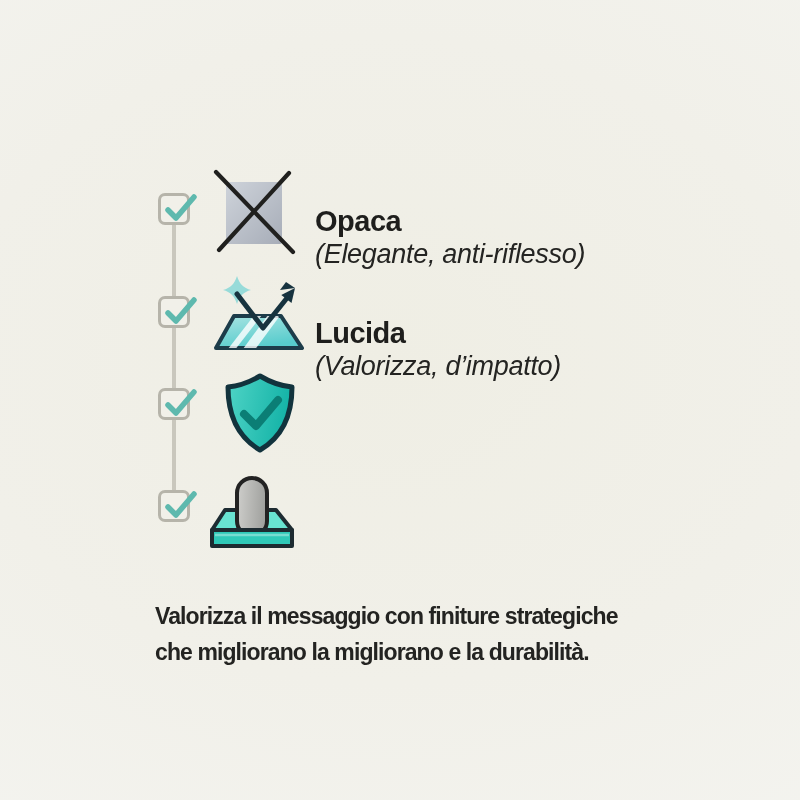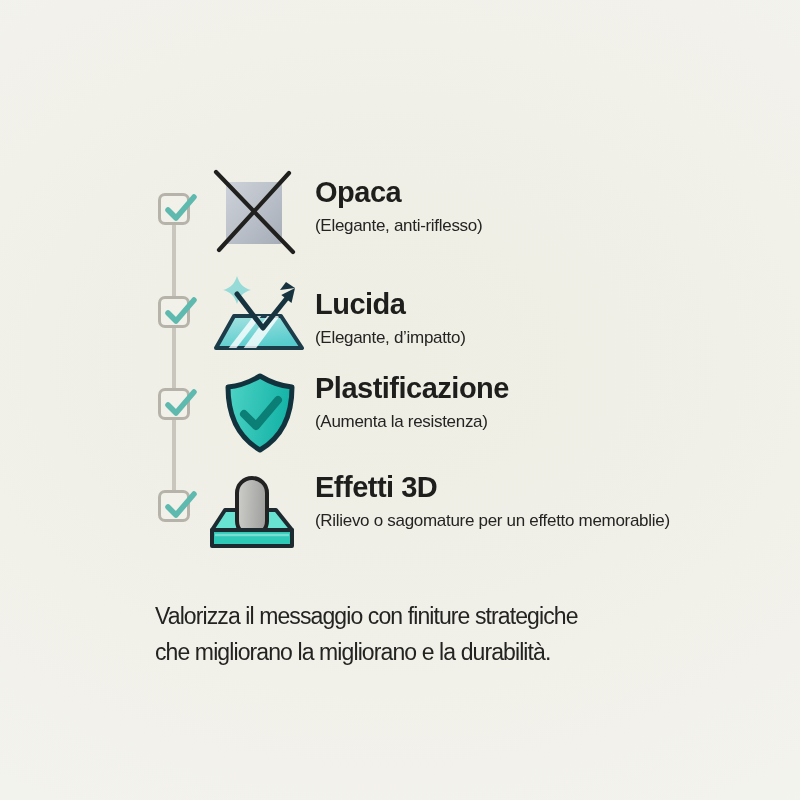--- a/index.html
+++ b/index.html
@@ -26,42 +26,43 @@
     left: 158px;
     width: 26px;
     height: 26px;
     border: 3px solid #b6b4aa;
     border-radius: 7px;
     background: #f1f0e9;
     z-index: 1;
   }
   .checkbox svg { position: absolute; left: 1px; top: -5px; overflow: visible; }
   .icon-box { position: absolute; z-index: 1; }
-  .item-text { position: absolute; left: 315px; width: 356px; z-index: 1; }
+  .item-text { position: absolute; left: 315px; width: 356px; z-index: 1; margin-top: 29px; }
   .item-title {
     font-size: 29px;
     font-weight: bold;
     color: #1e1e1c;
     letter-spacing: -0.5px;
     line-height: 34px;
   }
   .item-sub {
-    font-size: 17px;
+    font-size: 27px;
     font-weight: normal;
     color: #242422;
     letter-spacing: -0.3px;
     line-height: 33px;
+    font-style: italic;
   }
   .footer-text {
     position: absolute;
     left: 155px;
     top: 598px;
     width: 580px;
     font-size: 23px;
-    font-weight: normal;
+    font-weight: bold;
     color: #232321;
     letter-spacing: -0.9px;
     line-height: 36px;
     z-index: 1;
   }
 </style>
 </head>
 <body>
 
 <div id="canvas">
@@ -153,29 +154,21 @@
       <path d="M9 61 L83 61" stroke="#ffffff" stroke-opacity="0.35" stroke-width="2.5"></path>
     </svg>
   </div>
 
   <div class="item-text" style="top:175px">
     <div class="item-title">Opaca</div>
     <div class="item-sub">(Elegante, anti-riflesso)</div>
   </div>
   <div class="item-text" style="top:287px">
     <div class="item-title">Lucida</div>
-    <div class="item-sub">(Elegante, d’impatto)</div>
-  </div>
-  <div class="item-text" style="top:371px">
-    <div class="item-title">Plastificazione</div>
-    <div class="item-sub">(Aumenta la resistenza)</div>
-  </div>
-  <div class="item-text" style="top:470px">
-    <div class="item-title">Effetti 3D</div>
-    <div class="item-sub">(Rilievo o sagomature per un effetto memorablie)</div>
+    <div class="item-sub">(Valorizza, d’impatto)</div>
   </div>
 
   <div class="footer-text">
     <div>Valorizza il messaggio con finiture strategiche</div>
     <div>che migliorano la migliorano e la durabilità.</div>
   </div>
 
 </div>
 
 </body></html>

